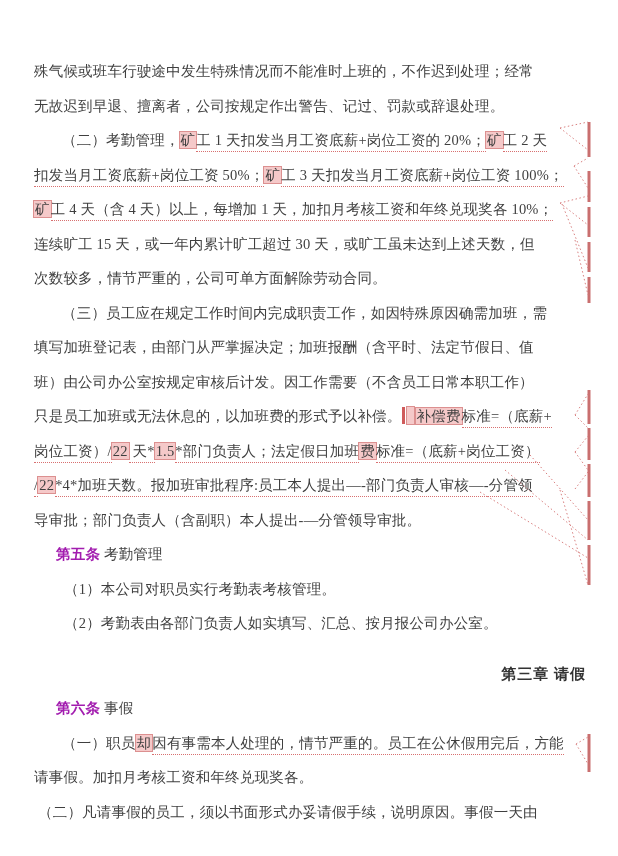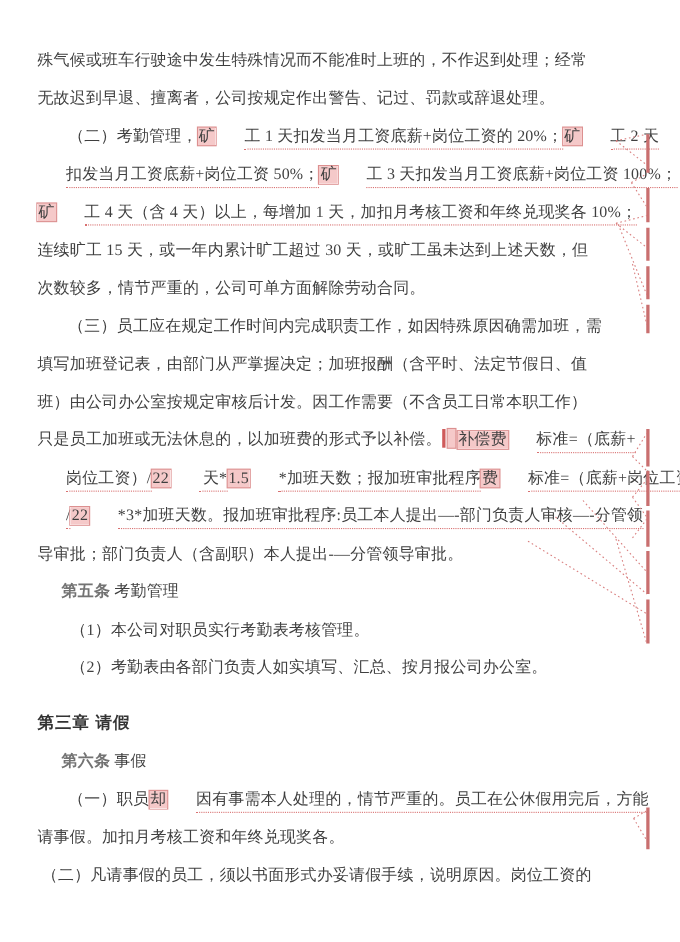--- a/index.html
+++ b/index.html
@@ -1,32 +1,32 @@
 <!DOCTYPE html>
 <html><head>
 <meta charset="utf-8">
 <style>
   html,body{margin:0;padding:0;}
   body{
     width:618px;height:856px;position:relative;background:#ffffff;overflow:hidden;
     font-family:"Liberation Serif","DejaVu Serif",serif;
   }
   .content{
-    position:absolute;left:34px;top:38px;width:552px;
+    position:absolute;left:34px;top:54px;width:552px;
     font-size:14.5px;letter-spacing:0.2px;color:#3f3f3f;
   }
   .line{height:34.5px;line-height:34.5px;white-space:nowrap;}
   .indent-para{padding-left:28px;}
   .indent-head{padding-left:22px;}
   .indent-list{padding-left:30px;}
   .indent-small{padding-left:4px;}
-  .center{text-align:left;}
-  .b{font-weight:bold;color:#737373;}
+  .center{text-align:right;}
+  .b{font-weight:bold;color:#a21caf;}
   .chapter{font-weight:bold;color:#333;font-size:15px;letter-spacing:1px;}
-  .ul{border-bottom:1px dotted #d87070;padding-bottom:3px;margin-left:26px;}
+  .ul{border-bottom:1px dotted #d87070;padding-bottom:3px;}
   .hl{
     background:#f5c9c9;
     box-shadow:0 0 0 1px #dc9090;
     padding:0 1px;
   }
   .hl-bar{
     display:inline-block;width:3px;height:17px;vertical-align:-3px;
     background:#cf5b5b;margin-right:2px;
   }
   .hl-narrow{
@@ -43,31 +43,31 @@
   <div class="line"><span>无故迟到早退、擅离者，公司按规定作出警告、记过、罚款或辞退处理。</span></div>
   <div class="line indent-para"><span>（二）考勤管理，</span><span class="hl">矿</span><span class="ul">工 1 天扣发当月工资底薪+岗位工资的 20%；</span><span class="hl">矿</span><span class="ul">工 2 天</span></div>
   <div class="line"><span class="ul">扣发当月工资底薪+岗位工资 50%；</span><span class="hl">矿</span><span class="ul">工 3 天扣发当月工资底薪+岗位工资 100%；</span></div>
   <div class="line"><span class="hl">矿</span><span class="ul">工 4 天（含 4 天）以上，每增加 1 天，加扣月考核工资和年终兑现奖各 10%；</span></div>
   <div class="line"><span>连续旷工 15 天，或一年内累计旷工超过 30 天，或旷工虽未达到上述天数，但</span></div>
   <div class="line"><span>次数较多，情节严重的，公司可单方面解除劳动合同。</span></div>
   <div class="line indent-para"><span>（三）员工应在规定工作时间内完成职责工作，如因特殊原因确需加班，需</span></div>
   <div class="line"><span>填写加班登记表，由部门从严掌握决定；加班报酬（含平时、法定节假日、值</span></div>
   <div class="line"><span>班）由公司办公室按规定审核后计发。因工作需要（不含员工日常本职工作）</span></div>
   <div class="line"><span>只是员工加班或无法休息的，以加班费的形式予以补偿。</span><span class="hl-bar"></span><span class="hl-narrow"></span><span class="hl">补偿费</span><span class="ul">标准=（底薪+</span></div>
-  <div class="line"><span class="ul">岗位工资）/</span><span class="hl">22</span><span class="ul"> 天*</span><span class="hl">1.5</span><span class="ul">*加班天数；报加班审批程序</span><span class="hl">费</span><span class="ul">标准=（底薪+岗位工资）</span></div>
-  <div class="line"><span class="ul">/</span><span class="hl">22</span><span class="ul">*3*加班天数。报加班审批程序:员工本人提出—-部门负责人审核—-分管领</span></div>
+  <div class="line"><span class="ul">岗位工资）/</span><span class="hl">22</span><span class="ul"> 天*</span><span class="hl">1.5</span><span class="ul">*部门负责人；法定假日加班</span><span class="hl">费</span><span class="ul">标准=（底薪+岗位工资）</span></div>
+  <div class="line"><span class="ul">/</span><span class="hl">22</span><span class="ul">*4*加班天数。报加班审批程序:员工本人提出—-部门负责人审核—-分管领</span></div>
   <div class="line"><span>导审批；部门负责人（含副职）本人提出-—分管领导审批。</span></div>
   <div class="line indent-head"><span class="b">第五条</span><span> 考勤管理</span></div>
   <div class="line indent-list"><span>（1）本公司对职员实行考勤表考核管理。</span></div>
   <div class="line indent-list"><span>（2）考勤表由各部门负责人如实填写、汇总、按月报公司办公室。</span></div>
   <div class="line center" style="margin-top:16px;"><span class="chapter">第三章 请假</span></div>
   <div class="line indent-head"><span class="b">第六条</span><span> 事假</span></div>
   <div class="line indent-para"><span>（一）职员</span><span class="hl">却</span><span class="ul">因有事需本人处理的，情节严重的。员工在公休假用完后，方能</span></div>
   <div class="line"><span>请事假。加扣月考核工资和年终兑现奖各。</span></div>
-  <div class="line indent-small"><span>（二）凡请事假的员工，须以书面形式办妥请假手续，说明原因。岗位工资的</span></div>
+  <div class="line indent-small"><span>（二）凡请事假的员工，须以书面形式办妥请假手续，说明原因。事假一天由</span></div>
 </div>
 
 <svg class="annotations" width="618" height="856" viewBox="0 0 618 856">
   <g stroke="#c96f6f" stroke-width="3">
     <line x1="589" y1="122" x2="589" y2="157"></line>
     <line x1="589" y1="171" x2="589" y2="202"></line>
     <line x1="589" y1="207" x2="589" y2="237"></line>
     <line x1="589" y1="242" x2="589" y2="272"></line>
     <line x1="589" y1="277" x2="589" y2="303"></line>
     <line x1="589" y1="390" x2="589" y2="424"></line>

